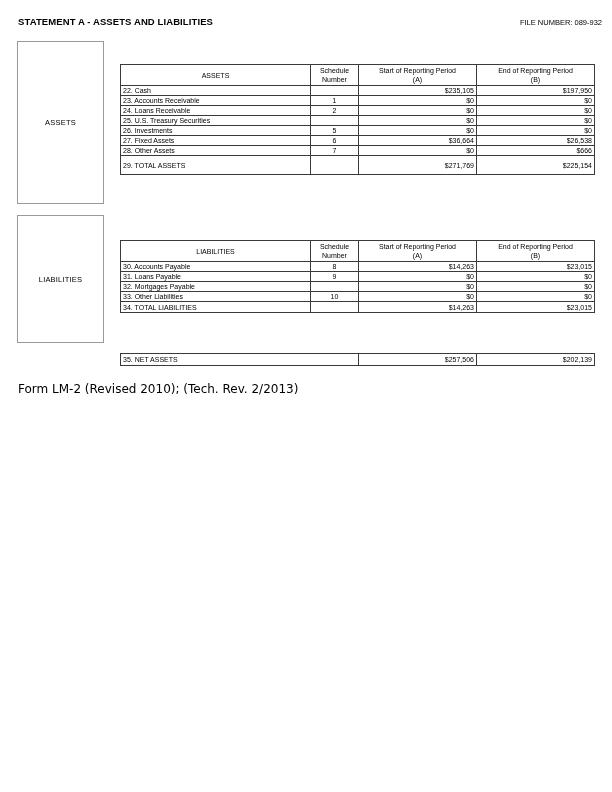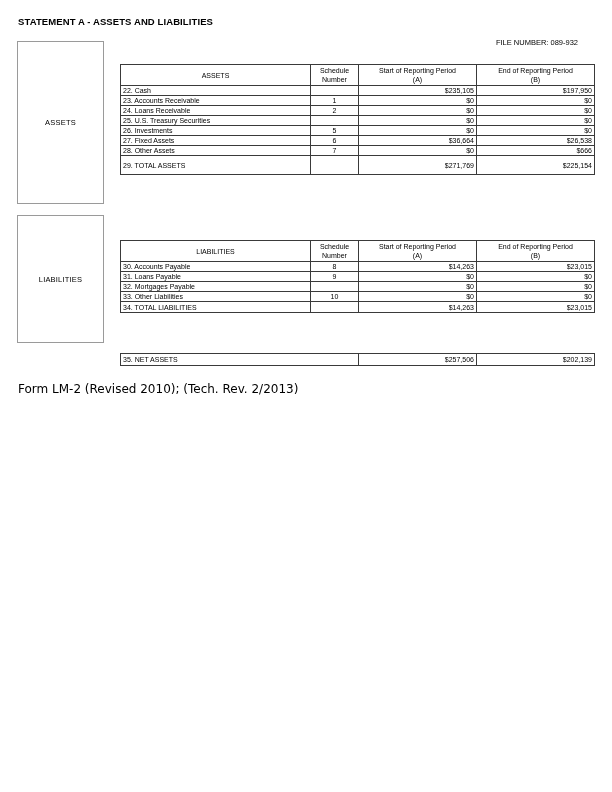--- a/index.html
+++ b/index.html
@@ -15,23 +15,22 @@
     position: absolute; left: 0; top: 0;
     width: 612px; height: 597px;
     background: #ffffff;
   }
   .page-title {
     position: absolute; left: 18px; top: 16px;
     font-size: 9.5px; font-weight: bold;
     letter-spacing: 0.1px;
   }
   .file-number {
-    position: absolute; right: 34px; top: 18px;
+    position: absolute; right: 10px; top: 18px;
     font-size: 7.5px;
-    margin-top: 20px;
   }
   .side-box {
     position: absolute; left: 17px; width: 87px;
     border: 1px solid #9a9a9a;
     background: #fff;
     display: flex; align-items: center; justify-content: center;
     font-size: 7.5px; letter-spacing: 0.2px;
   }
   .side-box.assets { top: 41px; height: 163px; }
   .side-box.liabilities { top: 215px; height: 128px; }

